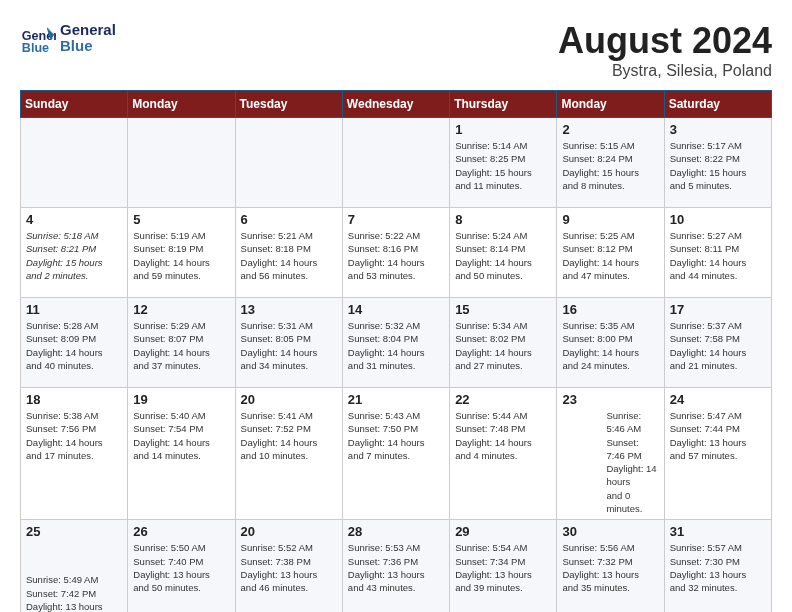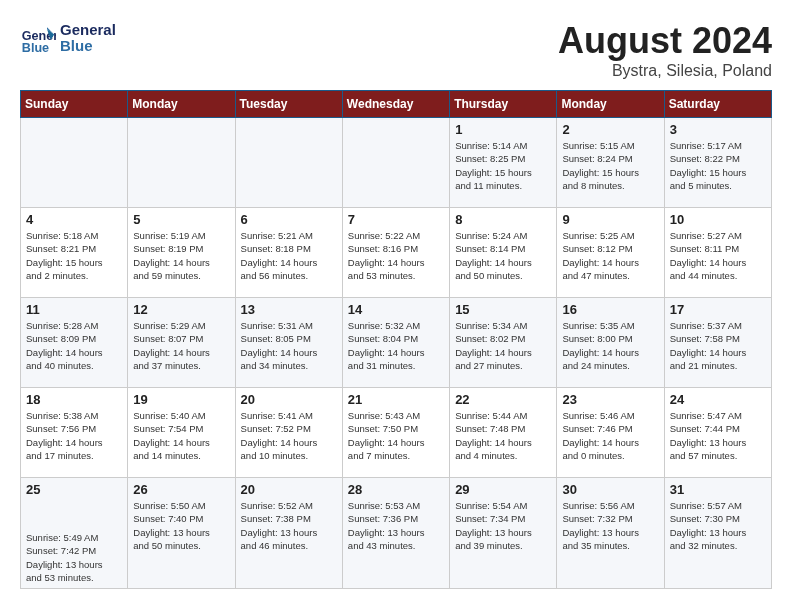--- a/index.html
+++ b/index.html
@@ -140,21 +140,21 @@
           <span class="day-num">3</span>
           <div class="day-info" style="white-space: pre-line;">Sunrise: 5:17 AM
 Sunset: 8:22 PM
 Daylight: 15 hours
 and 5 minutes.</div>
         </td>
       </tr>
       <tr>
         <td>
           <span class="day-num">4</span>
-          <div class="day-info" style="white-space: pre-line;">Sunrise: 5:18 AM
+          <div class="day-info" style="white-space: pre-line; font-style: italic;">Sunrise: 5:18 AM
 Sunset: 8:21 PM
 Daylight: 15 hours
 and 2 minutes.</div>
         </td>
         <td>
           <span class="day-num">5</span>
           <div class="day-info" style="white-space: pre-line;">Sunrise: 5:19 AM
 Sunset: 8:19 PM
 Daylight: 14 hours
 and 59 minutes.</div>
@@ -277,21 +277,21 @@
         </td>
         <td>
           <span class="day-num">22</span>
           <div class="day-info" style="white-space: pre-line;">Sunrise: 5:44 AM
 Sunset: 7:48 PM
 Daylight: 14 hours
 and 4 minutes.</div>
         </td>
         <td>
           <span class="day-num">23</span>
-          <div class="day-info" style="white-space: pre-line;">Sunrise: 5:46 AM
+          <div class="day-info" style="white-space: pre-line; margin-left: 44px;">Sunrise: 5:46 AM
 Sunset: 7:46 PM
 Daylight: 14 hours
 and 0 minutes.</div>
         </td>
         <td>
           <span class="day-num">24</span>
           <div class="day-info" style="white-space: pre-line;">Sunrise: 5:47 AM
 Sunset: 7:44 PM
 Daylight: 13 hours
 and 57 minutes.</div>

